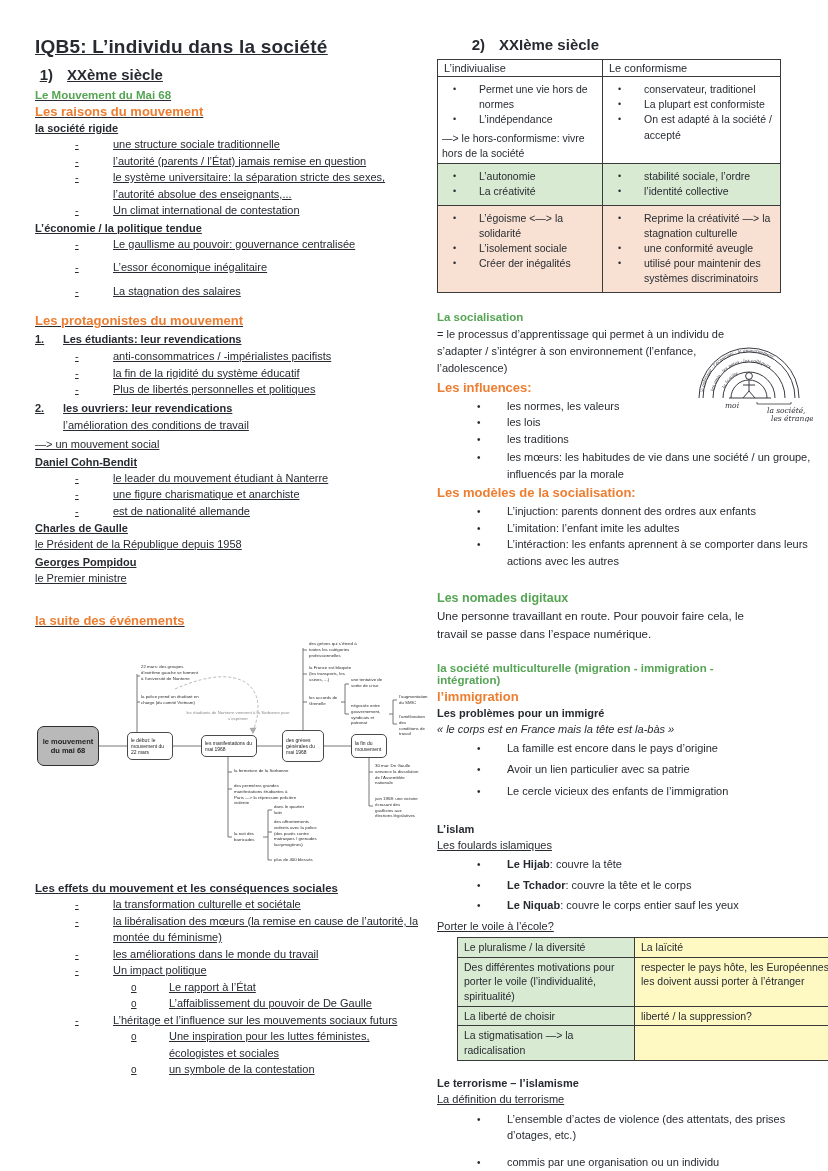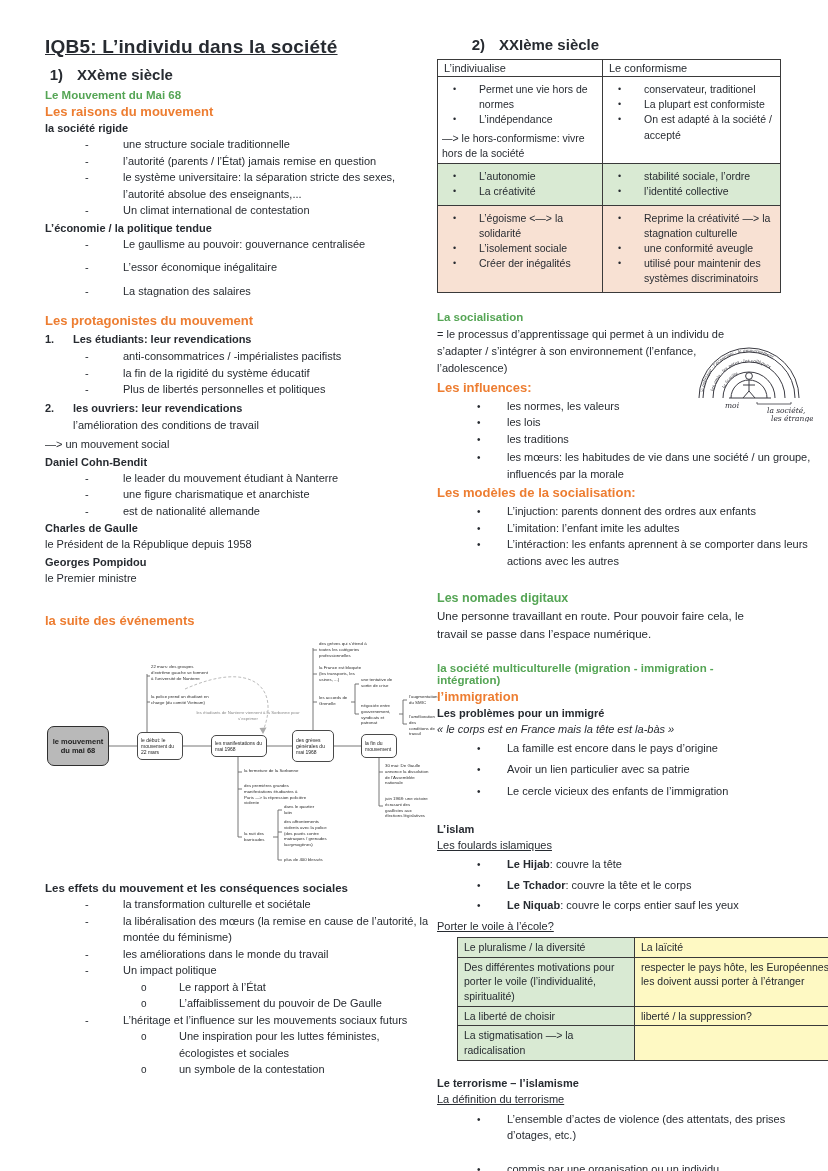--- a/index.html
+++ b/index.html
@@ -1,19 +1,19 @@
 <!DOCTYPE html>
 <html><head>
 <meta charset="utf-8">
 <style>
   html,body{margin:0;padding:0;background:#e8e8e8;}
   .page{position:relative;width:828px;height:1171px;background:#ffffff;overflow:hidden;
         font-family:"Liberation Sans",sans-serif;color:#272b31;}
   .col{position:absolute;top:36px;}
-  .col-left{left:45px;width:392px;}
+  .col-left{left:35px;width:392px;text-decoration:underline;}
   .col-right{left:437px;width:378px;}
 
   .doc-title{font-size:19px;font-weight:700;text-decoration:underline;margin:0 0 8px 0;letter-spacing:.2px;}
   .sec-head{display:flex;font-size:15px;font-weight:700;margin:0 0 6px 0;}
   .sec-head .num{width:32px;text-align:right;padding-right:14px;box-sizing:border-box;flex:none;}
   .col-left .sec-head{padding-left:0px;}
   .col-right .sec-head{padding-left:30px;}
 
   .hG{color:#55a555;font-weight:700;font-size:11.5px;margin:3px 0 3px 0;}
   .hO{color:#ed7d31;font-weight:700;font-size:13px;margin:3px 0 3px 0;}
@@ -480,21 +480,21 @@
       <tr>
         <td class="c1" style="height:30px;">La stigmatisation —&gt; la radicalisation</td>
         <td class="c2"></td>
       </tr>
     </tbody>
       </table>
 
     <div class="hB" style="margin-top:16px;">Le terrorisme – l’islamisme</div>
     <div class="txt u">La définition du terrorisme</div>
     <ul class="bul">
-      <li style="margin-bottom:17px;justify-content:center;">
+      <li style="margin-bottom:10px;justify-content:center;">
           <span>L’ensemble d’actes de violence (des attentats, des prises d’otages, etc.)</span>
         </li>
       <li>
           <span>commis par une organisation ou un individu</span>
         </li>
     </ul>
   </div>
 </div>
 
 </body></html>

